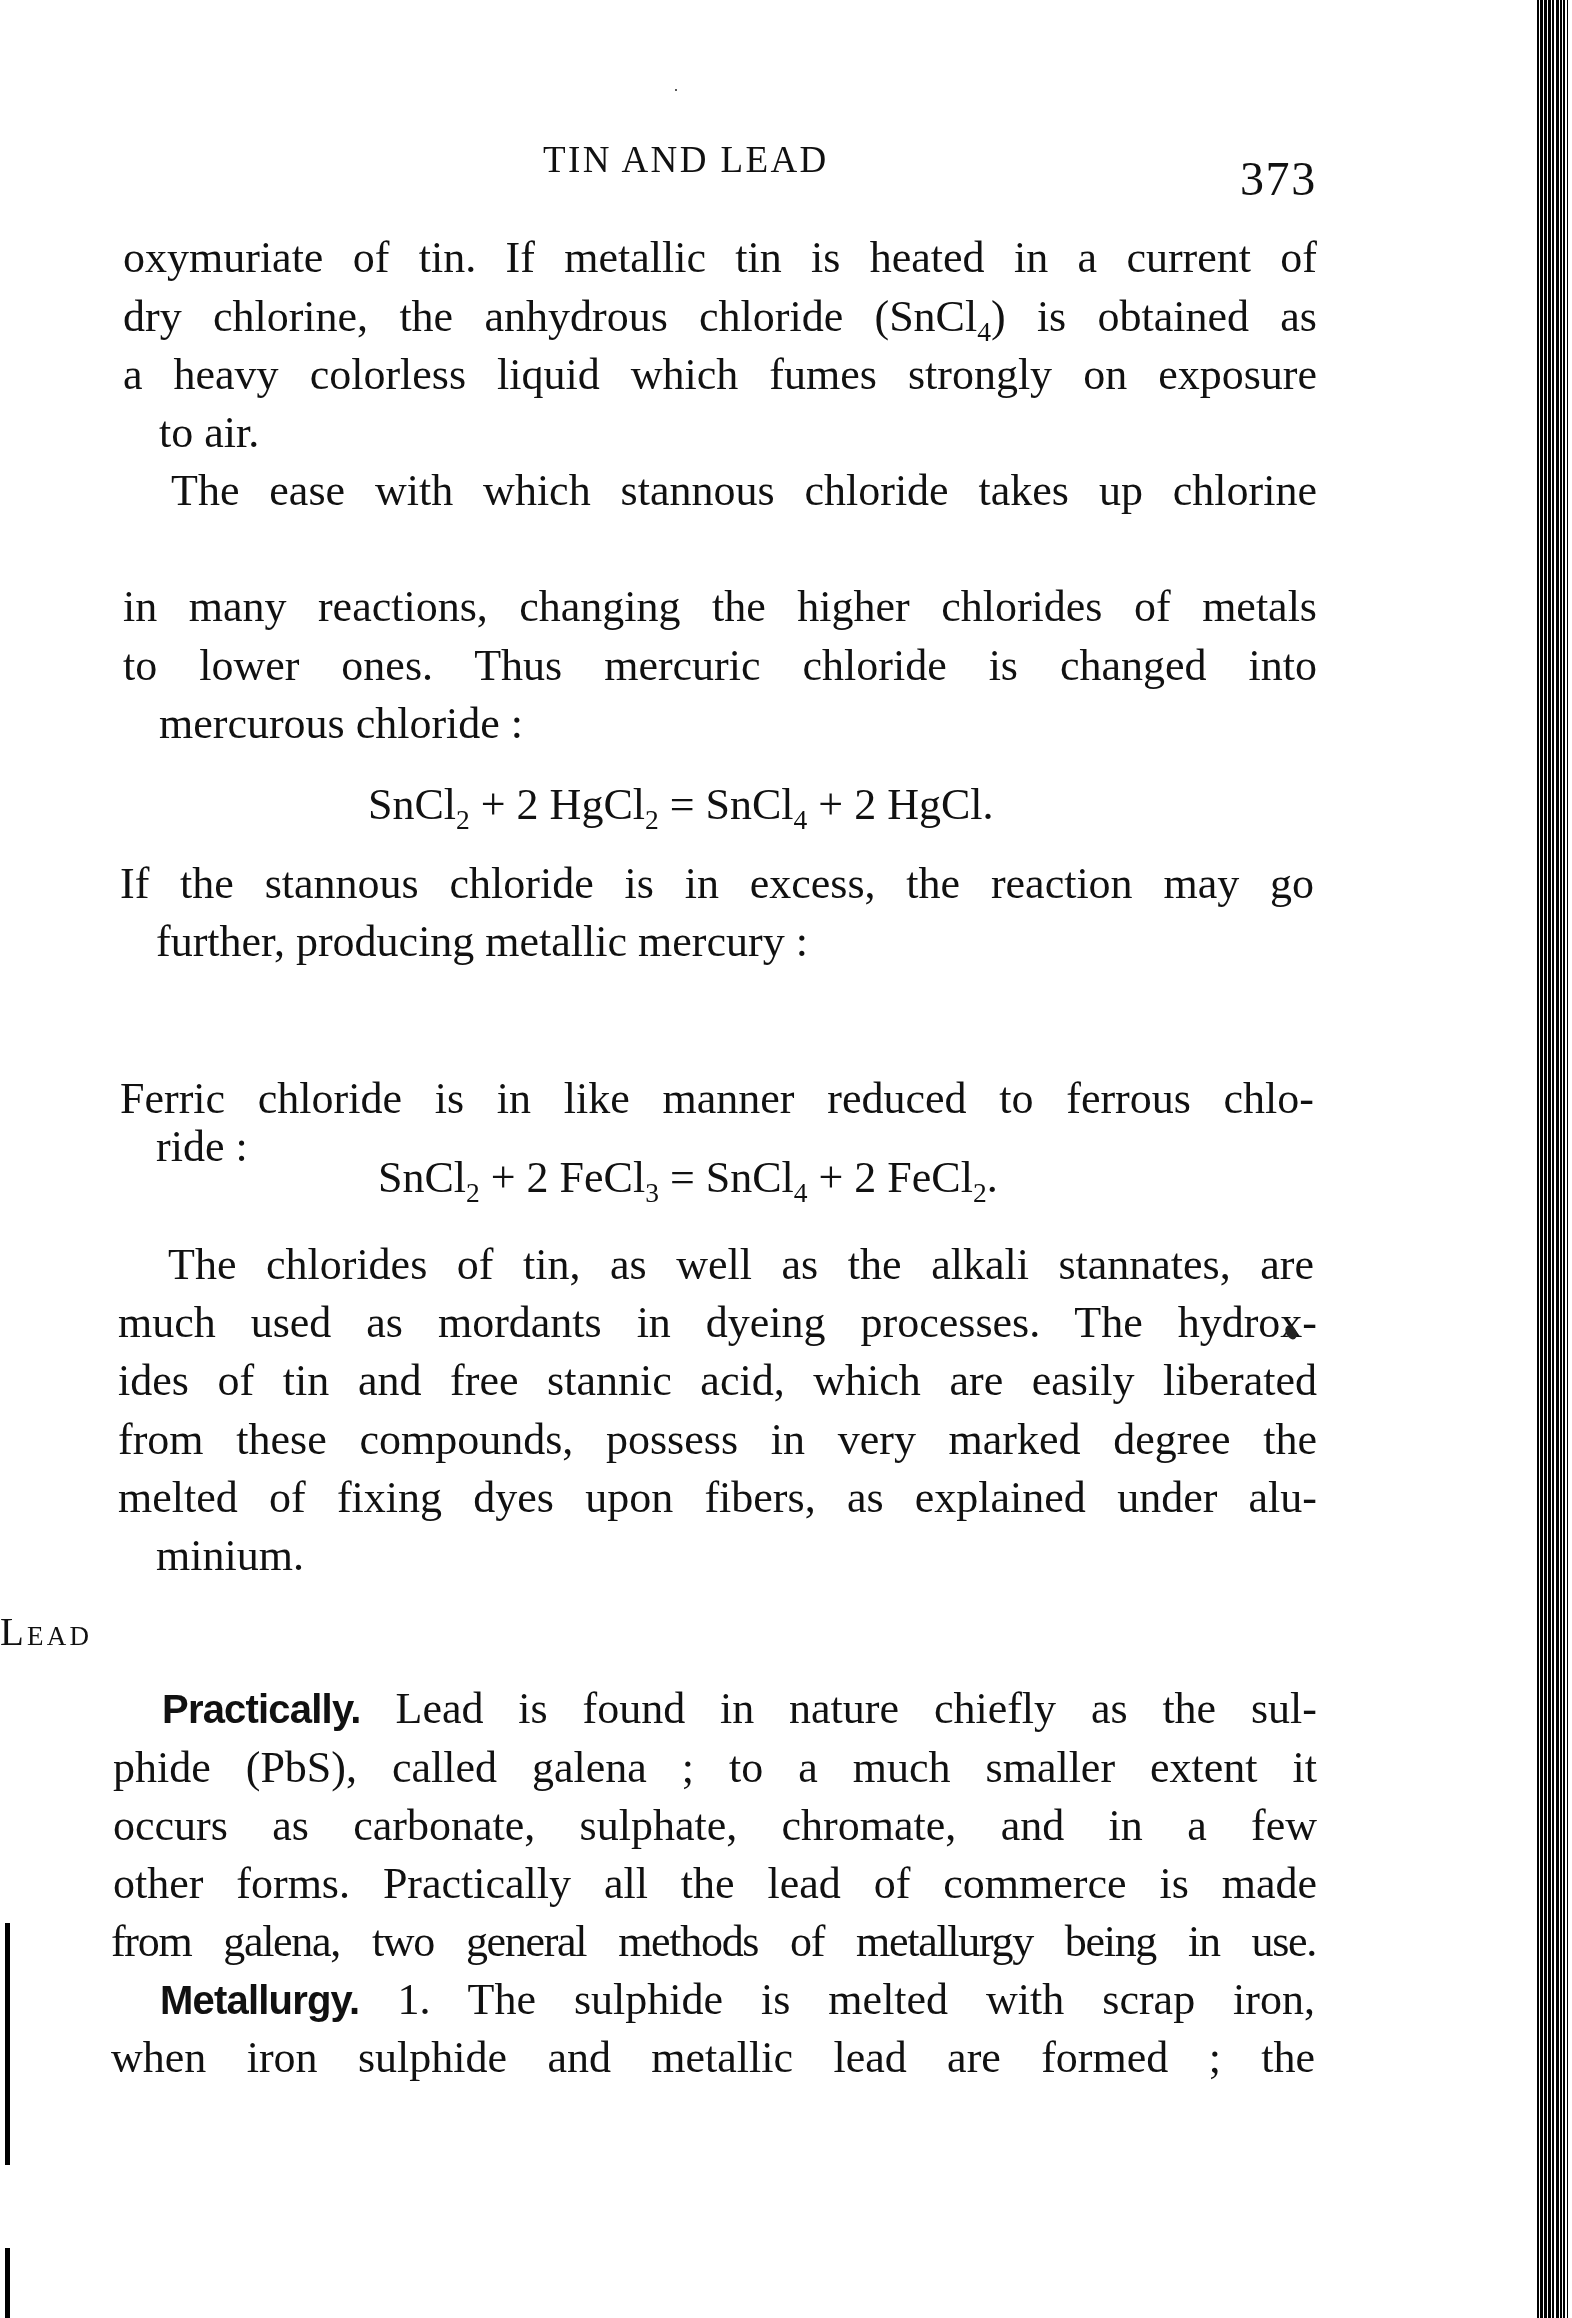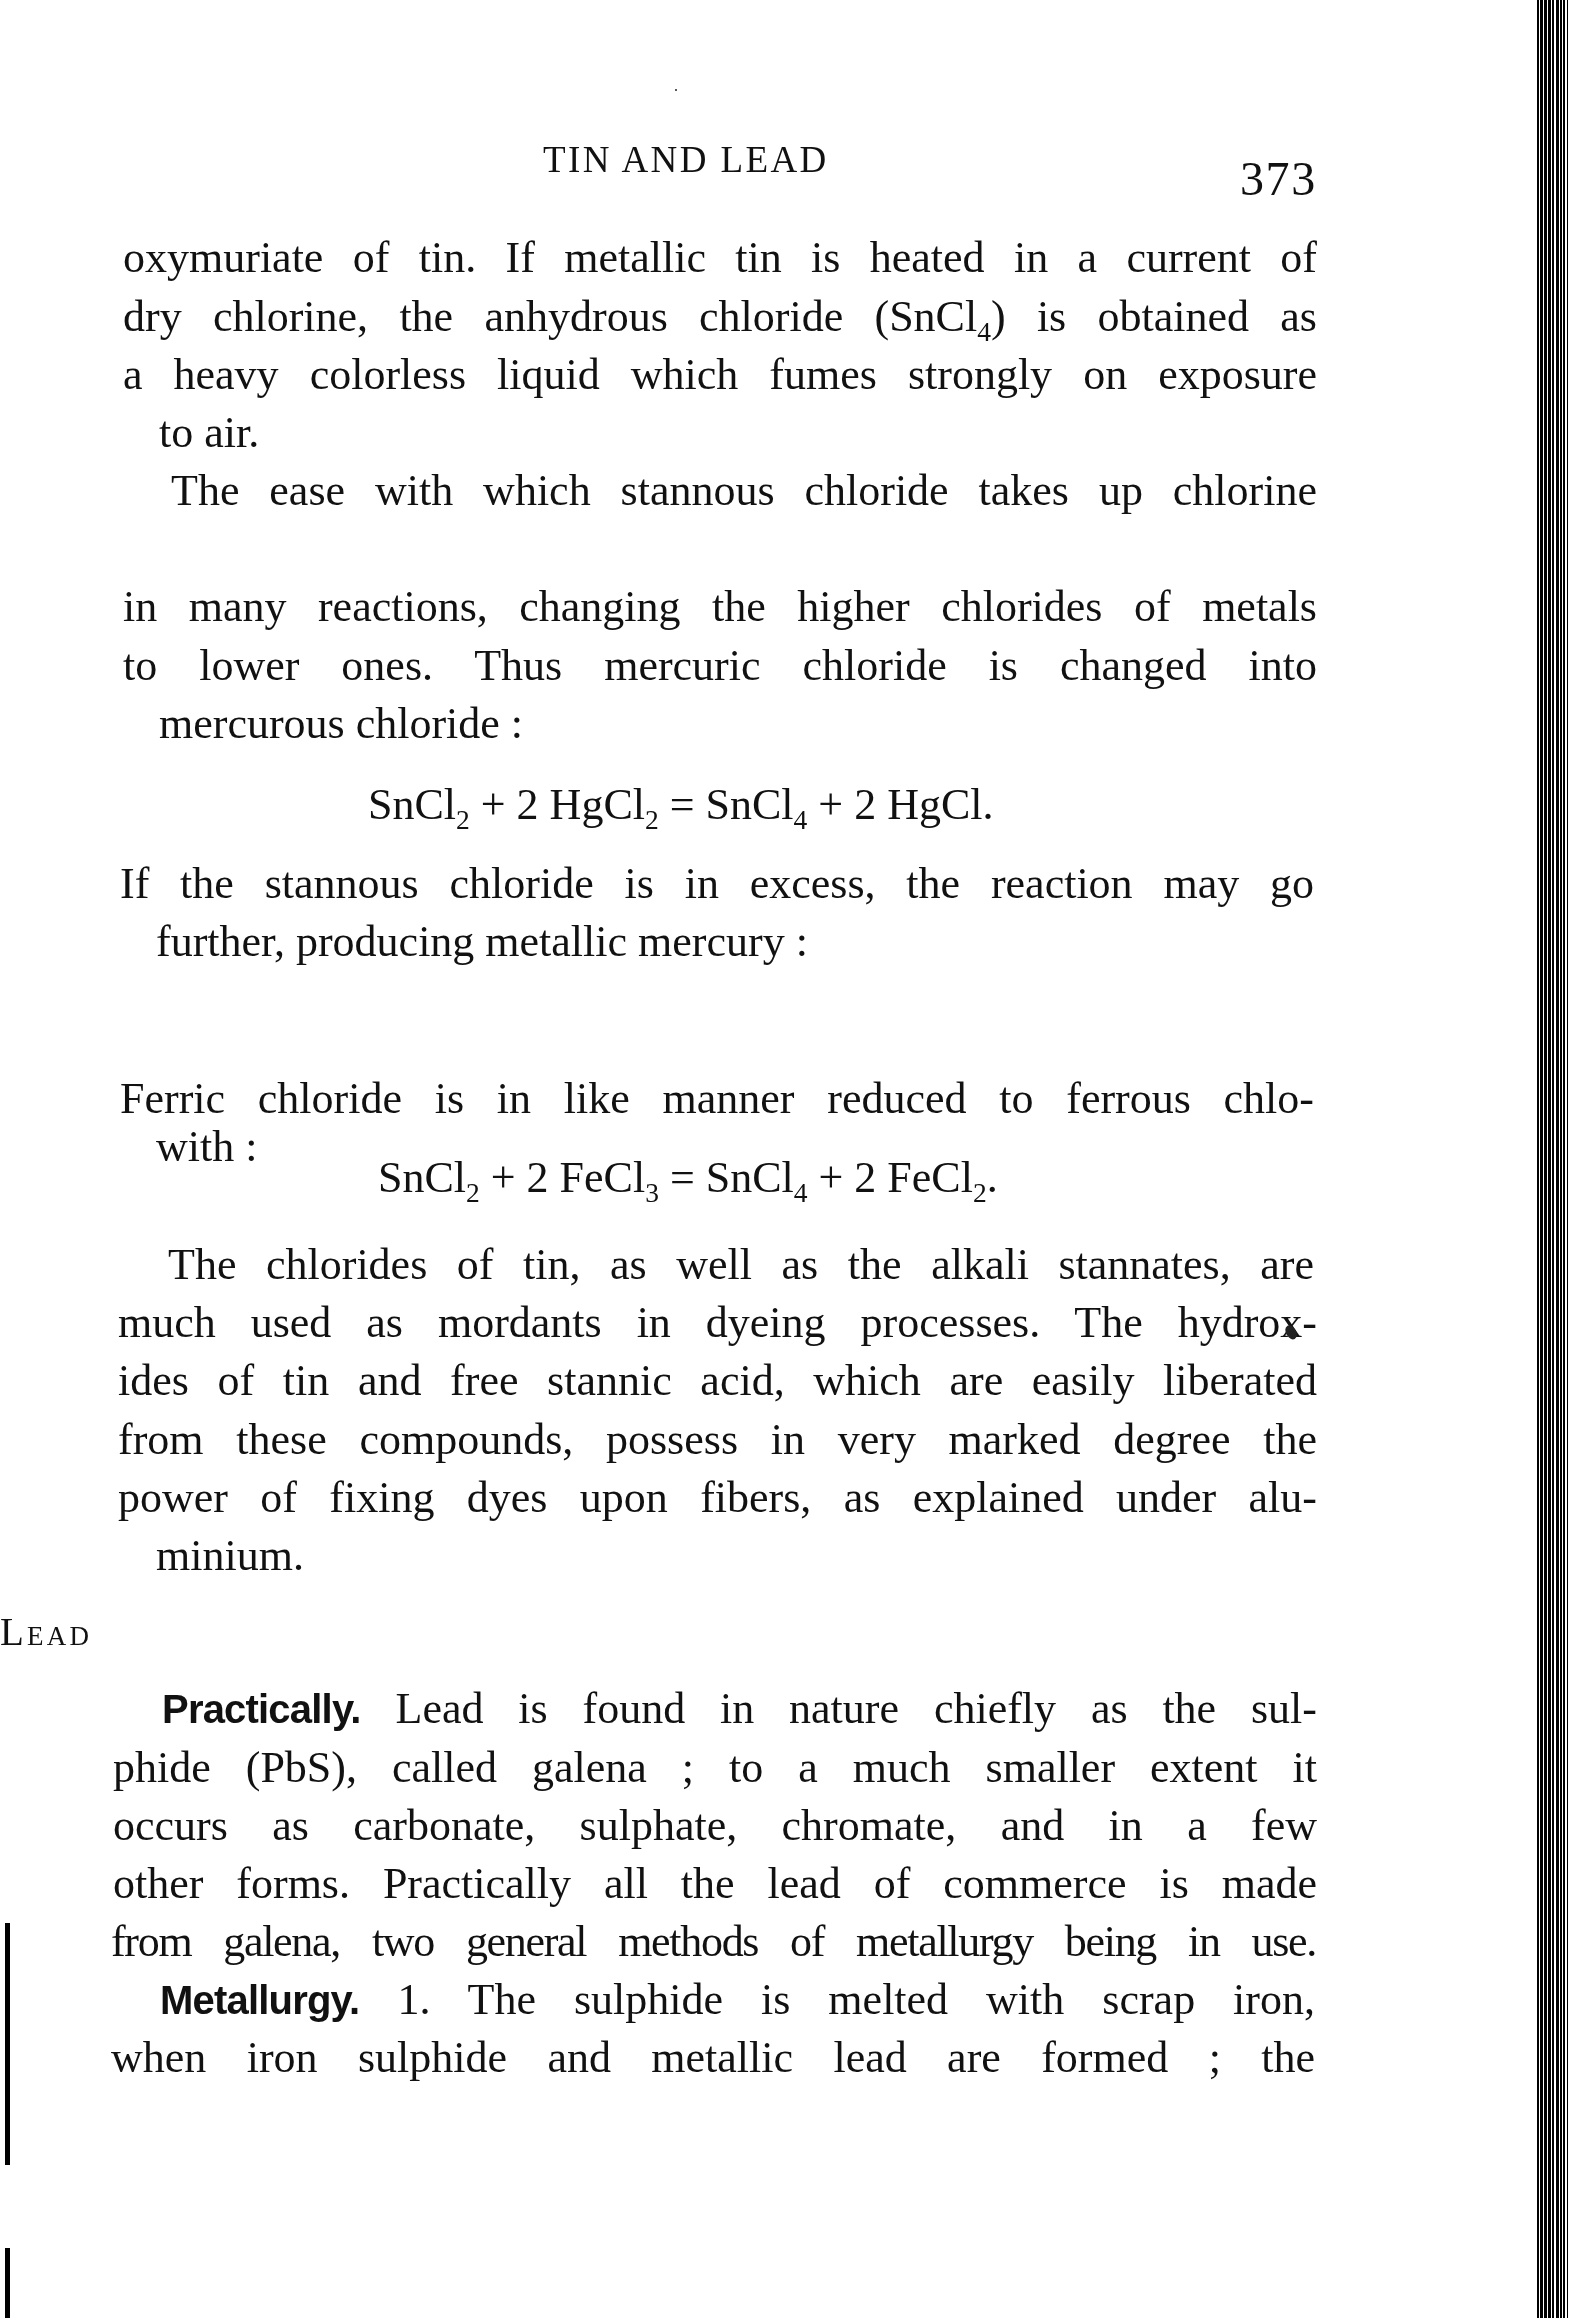--- a/index.html
+++ b/index.html
@@ -40,29 +40,29 @@
   <div class="line" style="top:637px">to lower ones.  Thus mercuric chloride is changed into</div>
   <div class="line last" style="top:695px">mercurous chloride :</div>
 
   <div class="eq" style="top:776px; left:368px"><span>SnCl</span><sub>2</sub><span> + 2 HgCl</span><sub>2</sub><span> = SnCl</span><sub>4</sub><span> + 2 HgCl.</span></div>
 
   <div class="line" style="top:855px; left:120px">If the stannous chloride is in excess, the reaction may go</div>
   <div class="line last" style="top:913px; left:120px">further, producing metallic mercury :</div>
 
 
   <div class="line" style="top:1070px; left:120px">Ferric chloride is in like manner reduced to ferrous chlo-</div>
-  <div class="line last" style="top:1118px; left:120px">with :</div>
+  <div class="line last" style="top:1118px; left:120px">ride :</div>
 
   <div class="eq" style="top:1149px; left:378px"><span>SnCl</span><sub>2</sub><span> + 2 FeCl</span><sub>3</sub><span> = SnCl</span><sub>4</sub><span> + 2 FeCl</span><sub>2</sub><span>.</span></div>
 
   <div class="line indent" style="top:1236px; left:168px">The chlorides of tin, as well as the alkali stannates, are</div>
   <div class="line" style="top:1294px; left:118px; width:1199px">much used as mordants in dyeing processes.  The hydrox-</div>
   <div class="line" style="top:1352px; left:118px; width:1199px">ides of tin and free stannic acid, which are easily liberated</div>
   <div class="line" style="top:1411px; left:118px; width:1199px">from these compounds, possess in very marked degree the</div>
-  <div class="line" style="top:1469px; left:118px; width:1199px">power of fixing dyes upon fibers, as explained under alu-</div>
+  <div class="line" style="top:1469px; left:118px; width:1199px">melted of fixing dyes upon fibers, as explained under alu-</div>
   <div class="line last" style="top:1527px; left:120px">minium.</div>
 
   <div class="heading">Lead</div>
 
   <div class="line indent" style="top:1680px; left:162px; width:1155px"><b class="runin">Practically.</b><span>  Lead is found in nature chiefly as the sul-</span></div>
   <div class="line" style="top:1739px; left:113px; width:1204px">phide (PbS), called galena ; to a much smaller extent it</div>
   <div class="line" style="top:1797px; left:113px; width:1204px">occurs as carbonate, sulphate, chromate, and in a few</div>
   <div class="line" style="top:1855px; left:113px; width:1204px">other forms.  Practically all the lead of commerce is made</div>
   <div class="line" style="top:1913px; left:111px; width:1205px; letter-spacing:-1.3px">from galena, two general methods of metallurgy being in use.</div>
 

